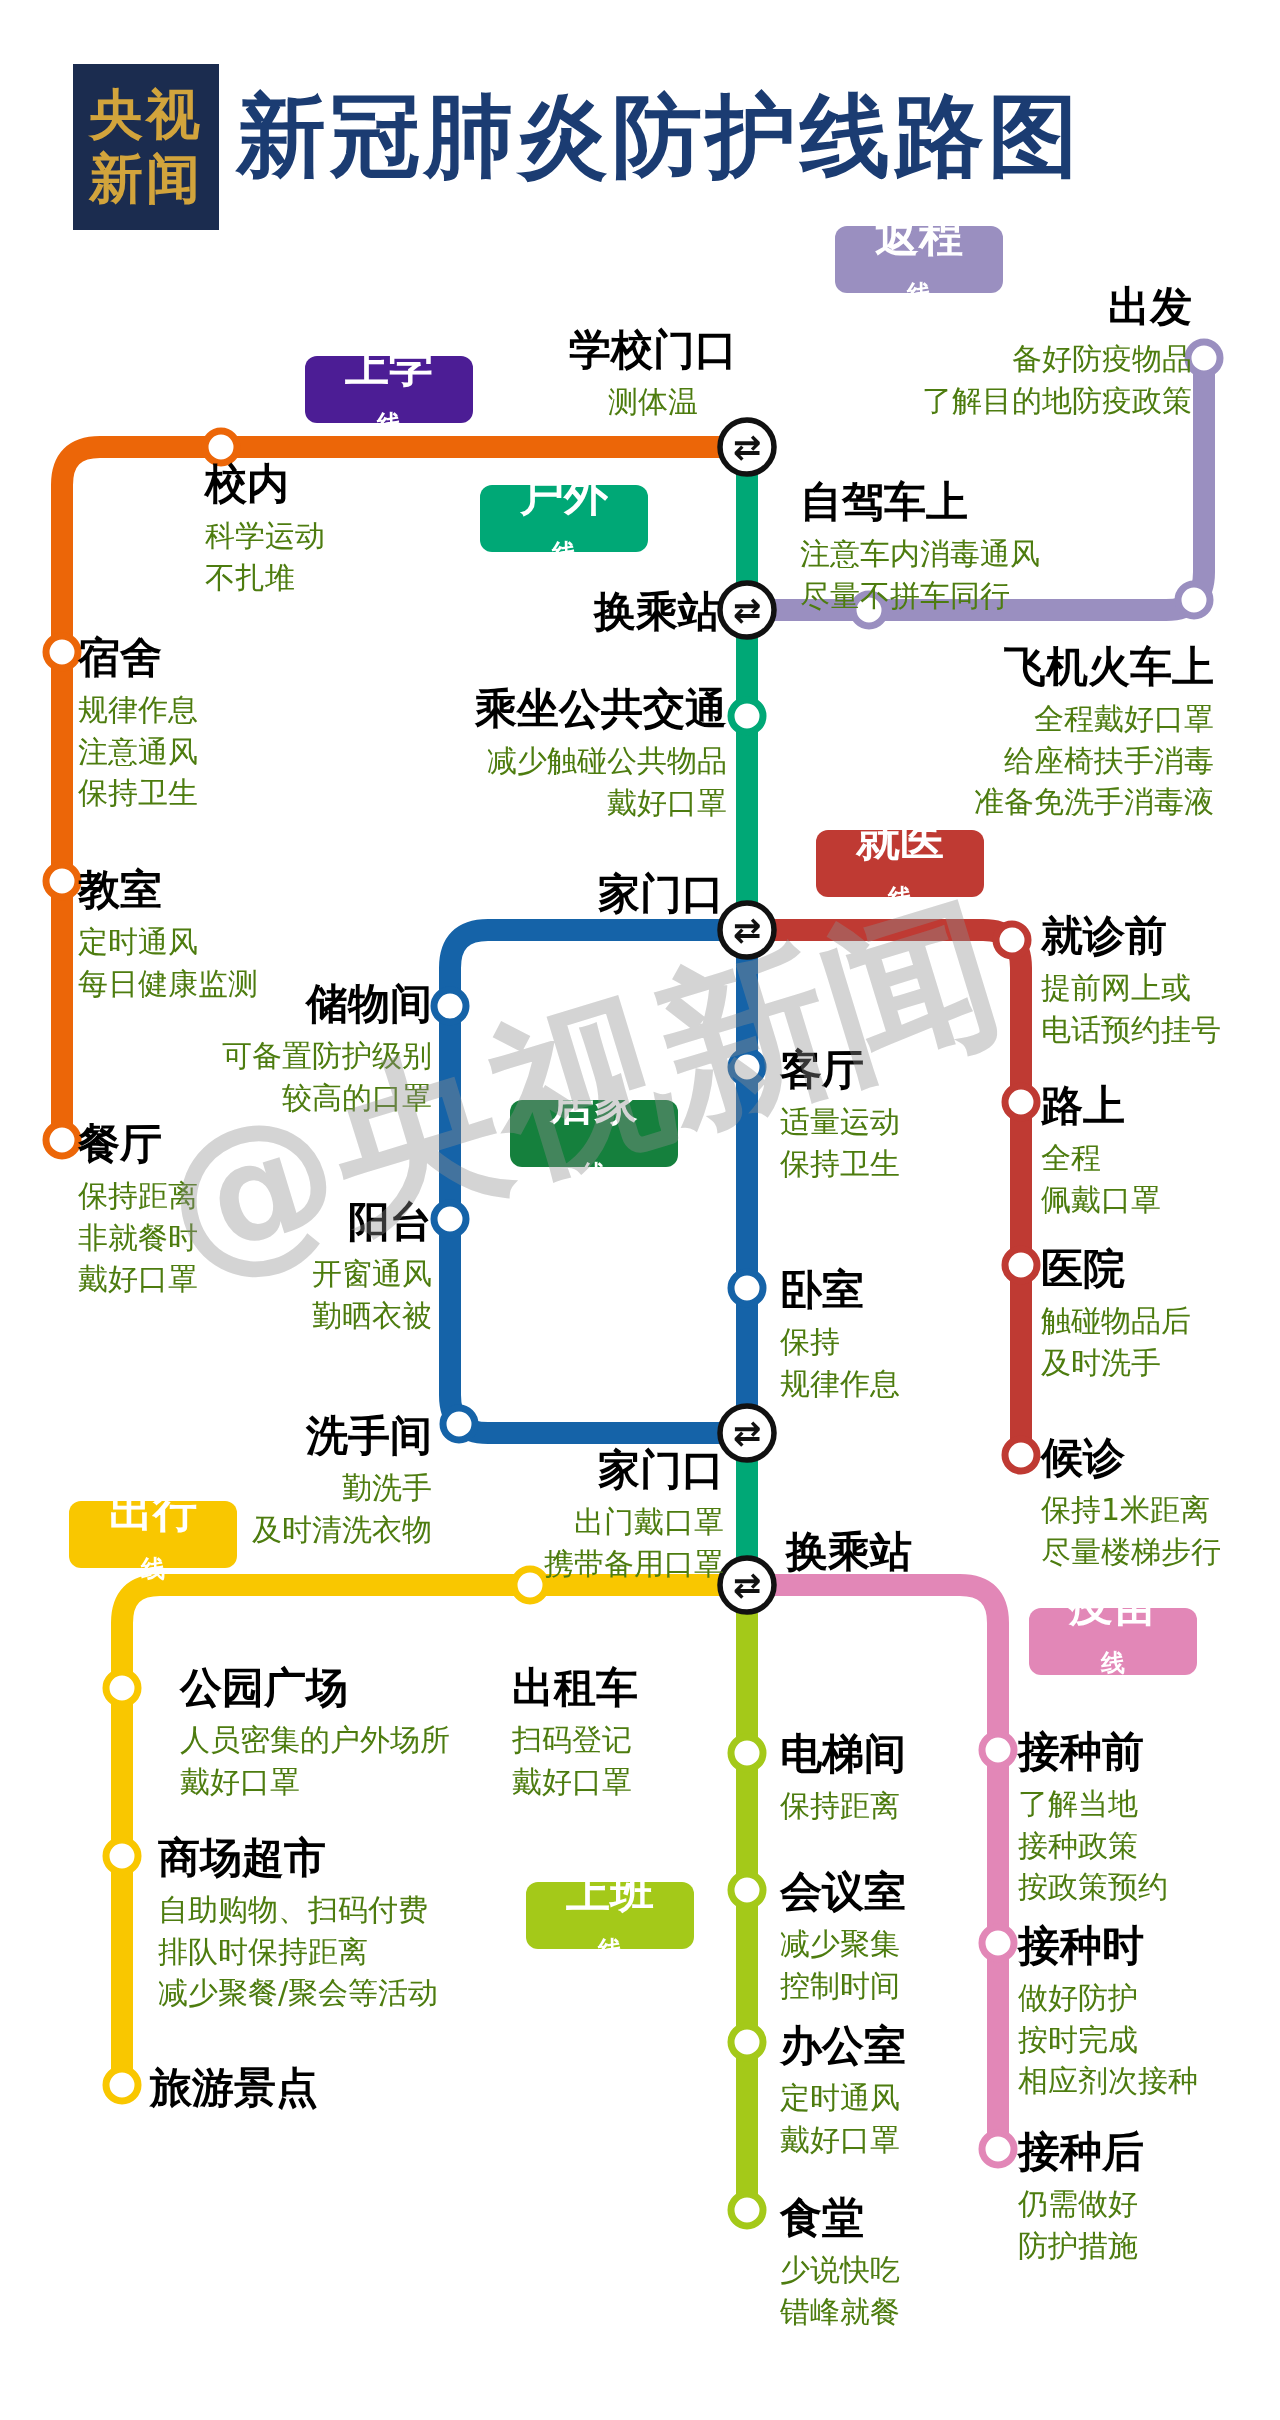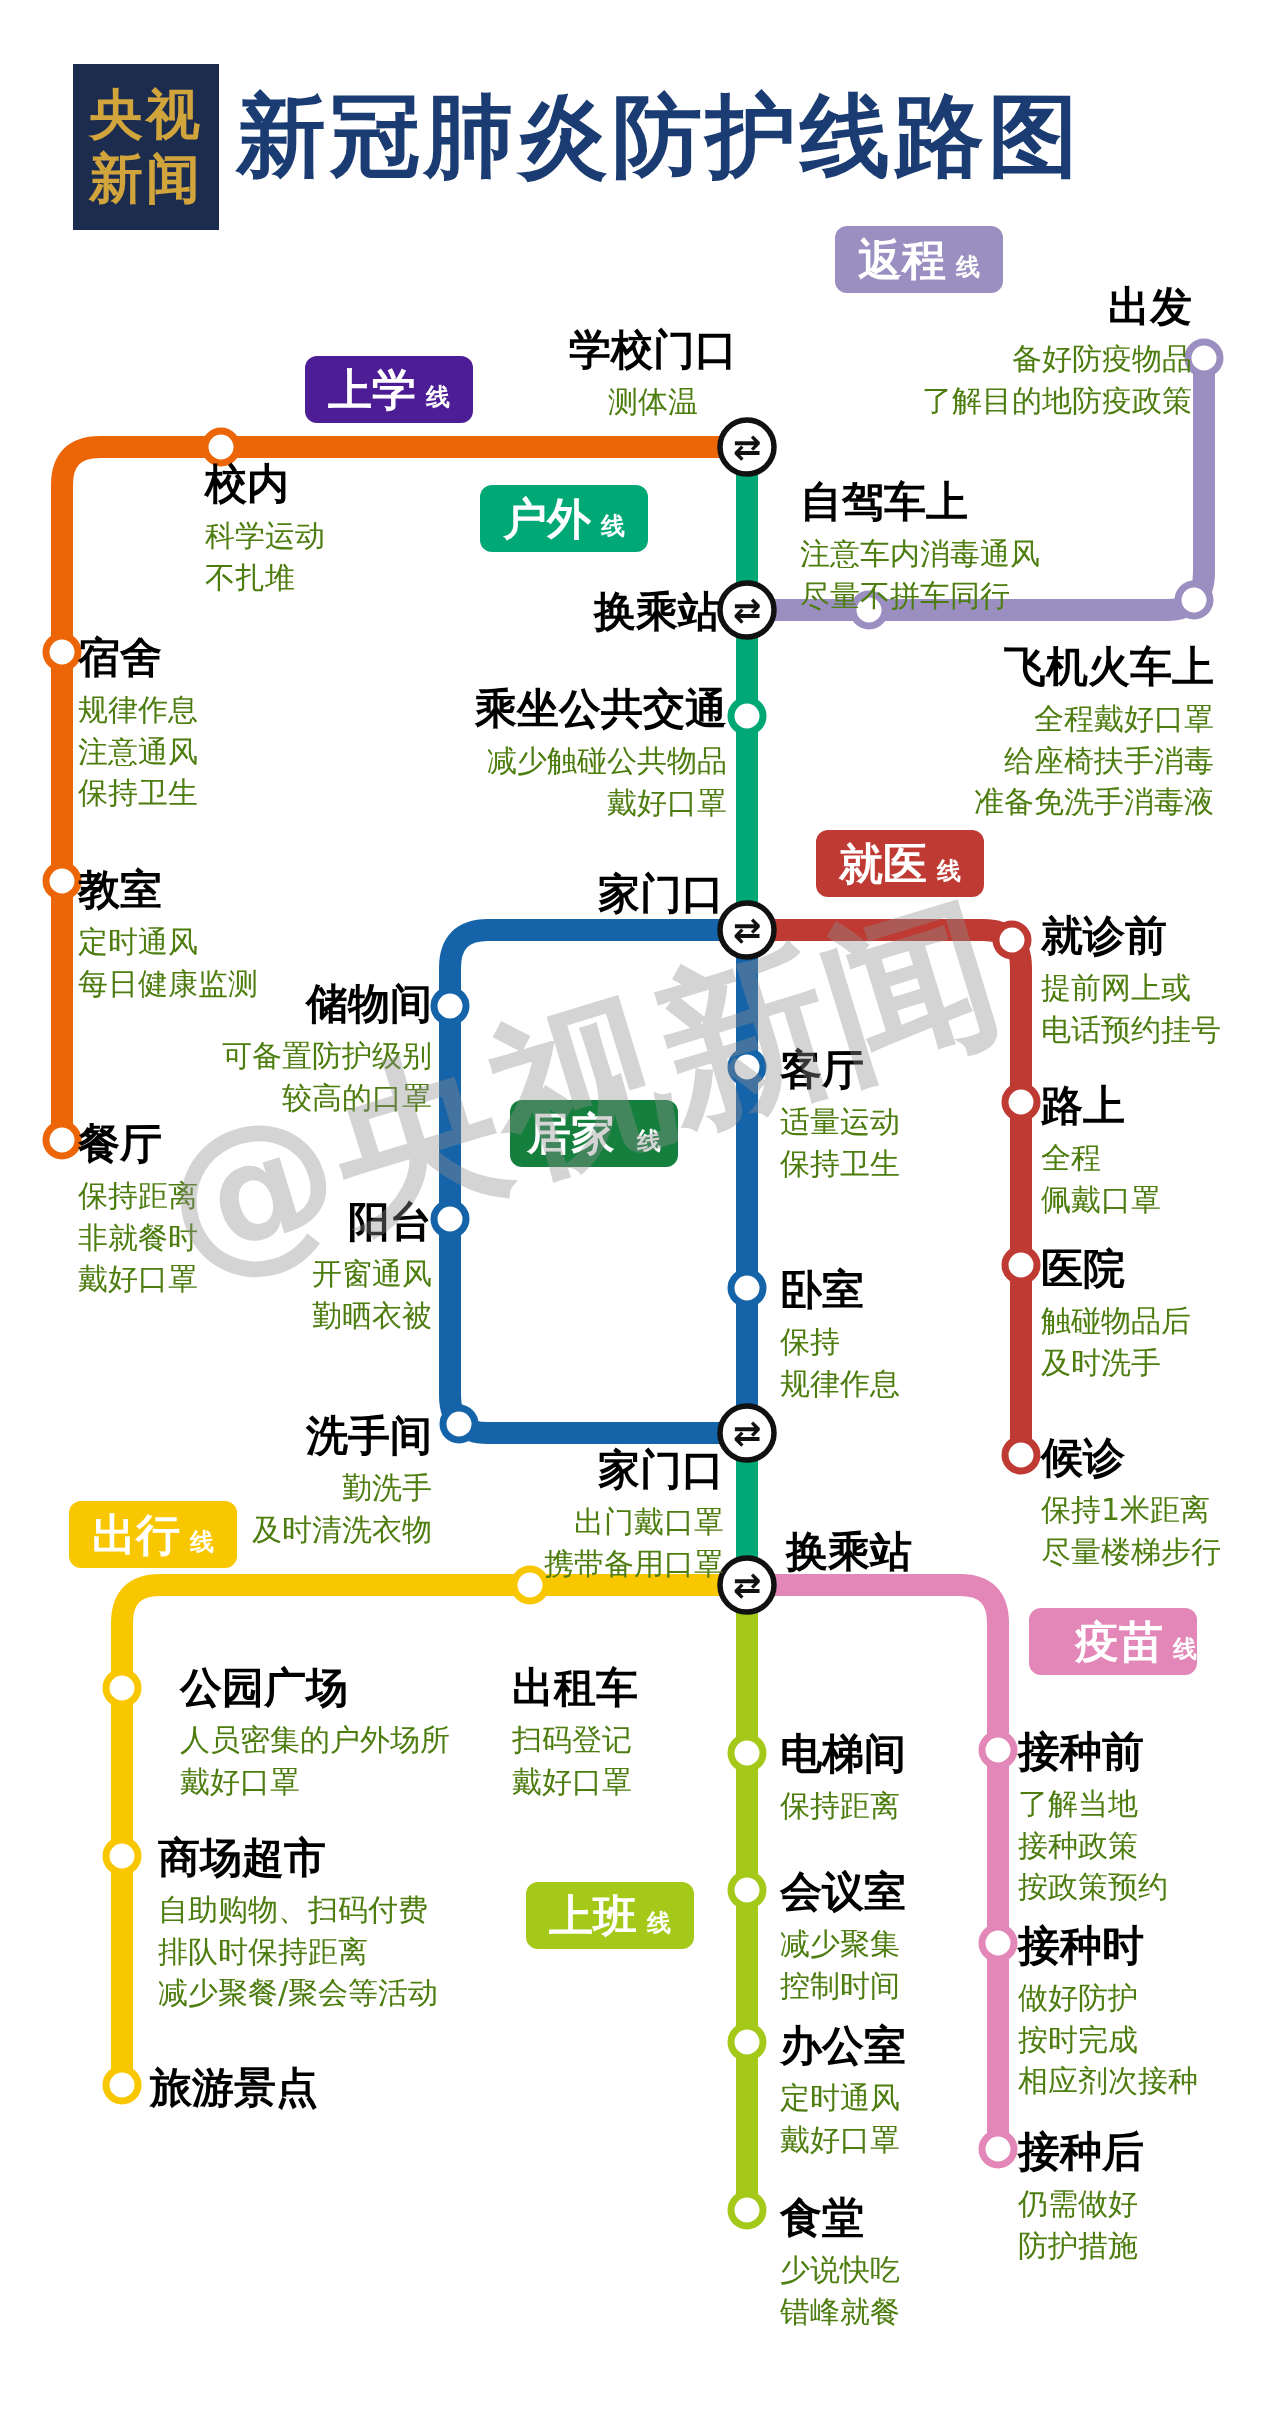--- a/index.html
+++ b/index.html
@@ -20,21 +20,21 @@
     display:flex; flex-direction:column; align-items:center; justify-content:center;
     font-weight:bold; font-size:54px; line-height:1.18; letter-spacing:3px;
   }
   .title {
     position:absolute; left:236px; top:76px; z-index:10;
     font-size:90px; font-weight:900; color:#1b3c72; letter-spacing:4px; white-space:nowrap;
   }
 
   .badge {
     position:absolute; z-index:10; width:168px; height:67px; border-radius:12px;
-    display:flex; align-items:center; justify-content:center; gap:10px; color:#fff;
+    display:flex; align-items:center; justify-content:center; gap:10px; color:#fff;flex-direction:column;
   }
   .badge .badge-name { font-size:44px; font-weight:bold; line-height:1; }
   .badge .badge-suffix { font-size:24px; font-weight:bold; margin-top:14px; line-height:1; }
   .bg-shangxue { background:#4c1d95;margin-top:44px; }
   .bg-fancheng { background:#9a8fc0; }
   .bg-huwai    { background:#00a876; }
   .bg-jiuyi    { background:#bf3a33;margin-left:24px; }
   .bg-jujia    { background:#15803d;gap:22px; }
   .bg-chuxing  { background:#f9c700; }
   .bg-shangban { background:#a4c919; }

